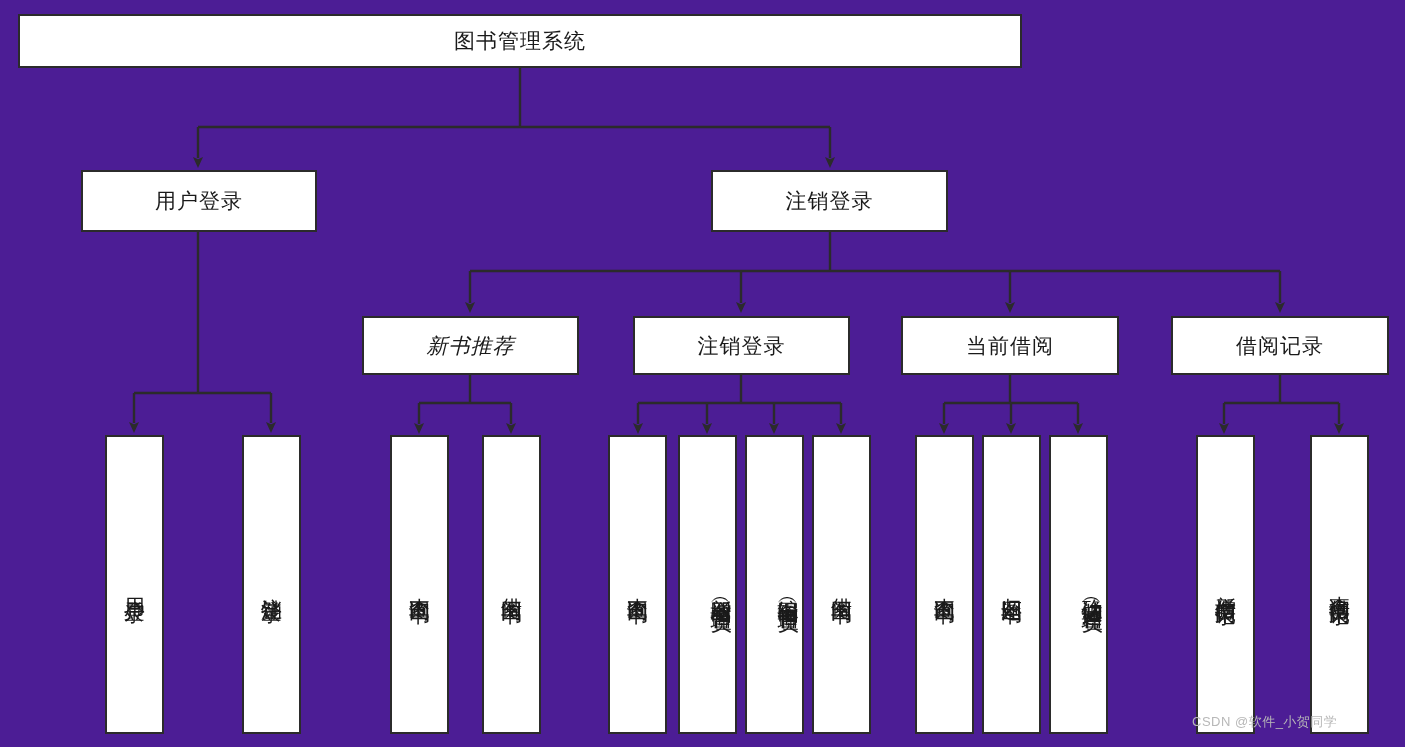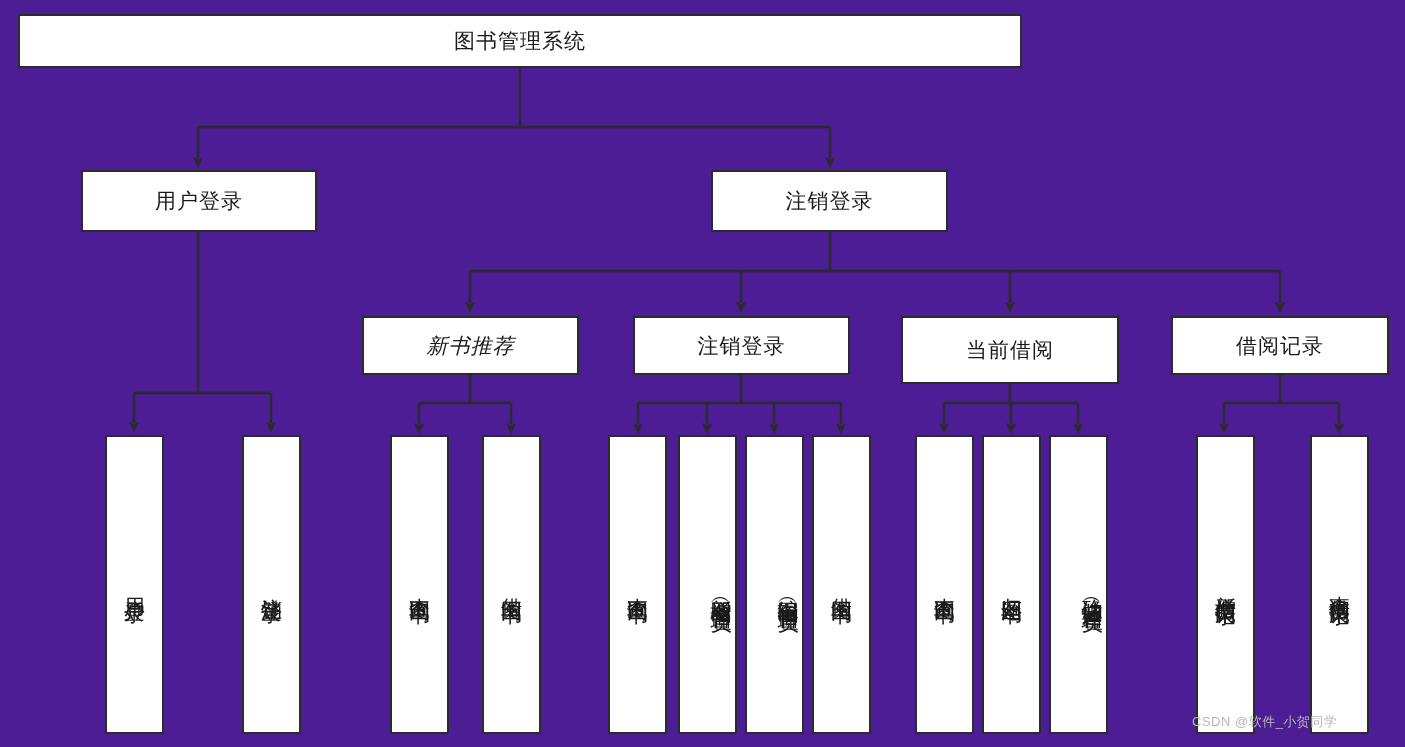--- a/index.html
+++ b/index.html
@@ -133,21 +133,21 @@
   <div class="node h" style="left:711px; top:170px; width:237px; height:62px;">
     <span class="label">注销登录</span>
   </div>
 
   <div class="node h" style="left:362px; top:316px; width:217px; height:59px;font-style:italic;">
     <span class="label">新书推荐</span>
   </div>
   <div class="node h" style="left:633px; top:316px; width:217px; height:59px;">
     <span class="label">注销登录</span>
   </div>
-  <div class="node h" style="left:901px; top:316px; width:218px; height:68px;">
+  <div class="node h" style="left:901px; top:316px; width:218px; height:59px;">
     <span class="label">当前借阅</span>
   </div>
   <div class="node h" style="left:1171px; top:316px; width:218px; height:59px;">
     <span class="label">借阅记录</span>
   </div>
 
   <div class="node v mid" style="left:105px; top:435px; width:59px; height:299px;">
     <span class="label">用户登录</span>
   </div>
   <div class="node v mid" style="left:242px; top:435px; width:59px; height:299px;">

